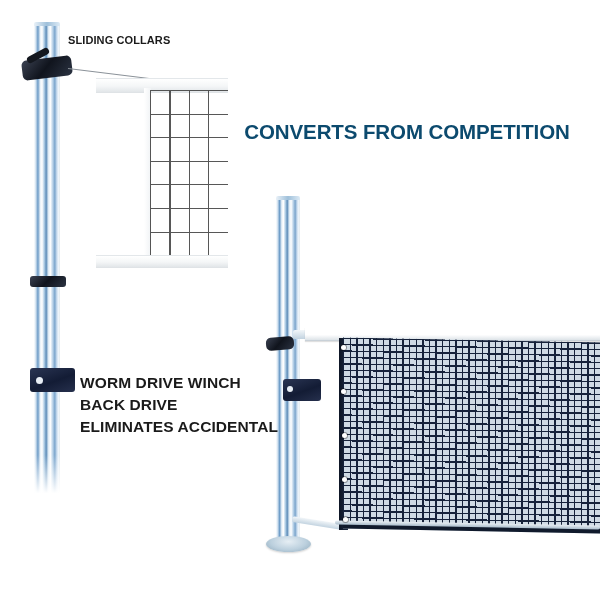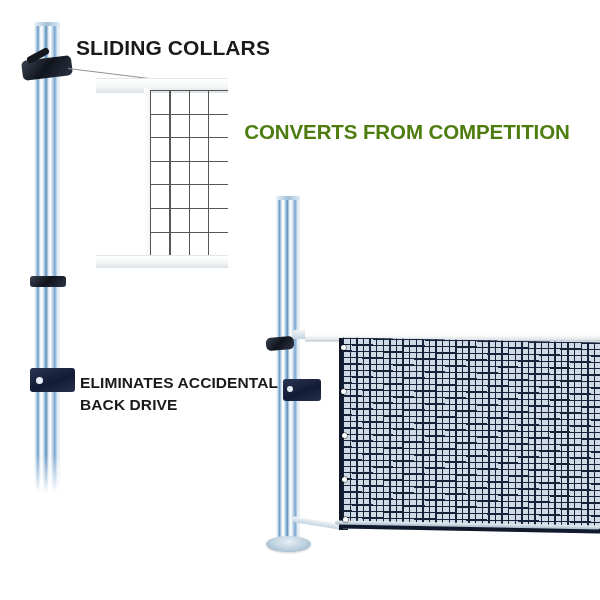--- a/index.html
+++ b/index.html
@@ -20,38 +20,38 @@
   
   .label {
     position: absolute;
     color: #1a1a1a;
     font-weight: bold;
     letter-spacing: 0.1px;
     white-space: nowrap;
     line-height: 1.42;
   }
   #sliding-collars-label {
-    left: 76px;
+    left: 68px;
     top: 33px;
-    font-size: 21px;
+    font-size: 11px;
   }
   #winch-label {
     left: 80px;
     top: 372px;
     font-size: 15.5px;
   }
   #winch-label div { display: block; }
 
   #headline {
     position: absolute;
     left: 228px;
     top: 117px;
     width: 358px;
     text-align: center;
-    color: #4d7c0f;
+    color: #0c4a6e;
     font-weight: bold;
     font-size: 20.5px;
     line-height: 1.44;
     letter-spacing: -0.1px;
   }
   #headline div { display: block; white-space: nowrap; }
 
   
   .post {
     position: absolute;
@@ -263,21 +263,22 @@
       <div class="grommet" style="left:36px; top:62px;"></div>
       <div class="grommet" style="left:37px; top:106px;"></div>
       <div class="grommet" style="left:37px; top:150px;"></div>
       <div class="grommet" style="left:38px; top:190px;"></div>
     </div>
   </div>
 
   <div class="label" id="sliding-collars-label">SLIDING COLLARS</div>
 
   <div class="label" id="winch-label">
+    <div>WORM DRIVE WINCH</div>
+    <div>BACK DRIVE</div>
     <div>ELIMINATES ACCIDENTAL</div>
-    <div>BACK DRIVE</div>
   </div>
 
   <div id="headline">
     <div>CONVERTS FROM COMPETITION</div>
   </div>
 
 </div>
 
 </body></html>

